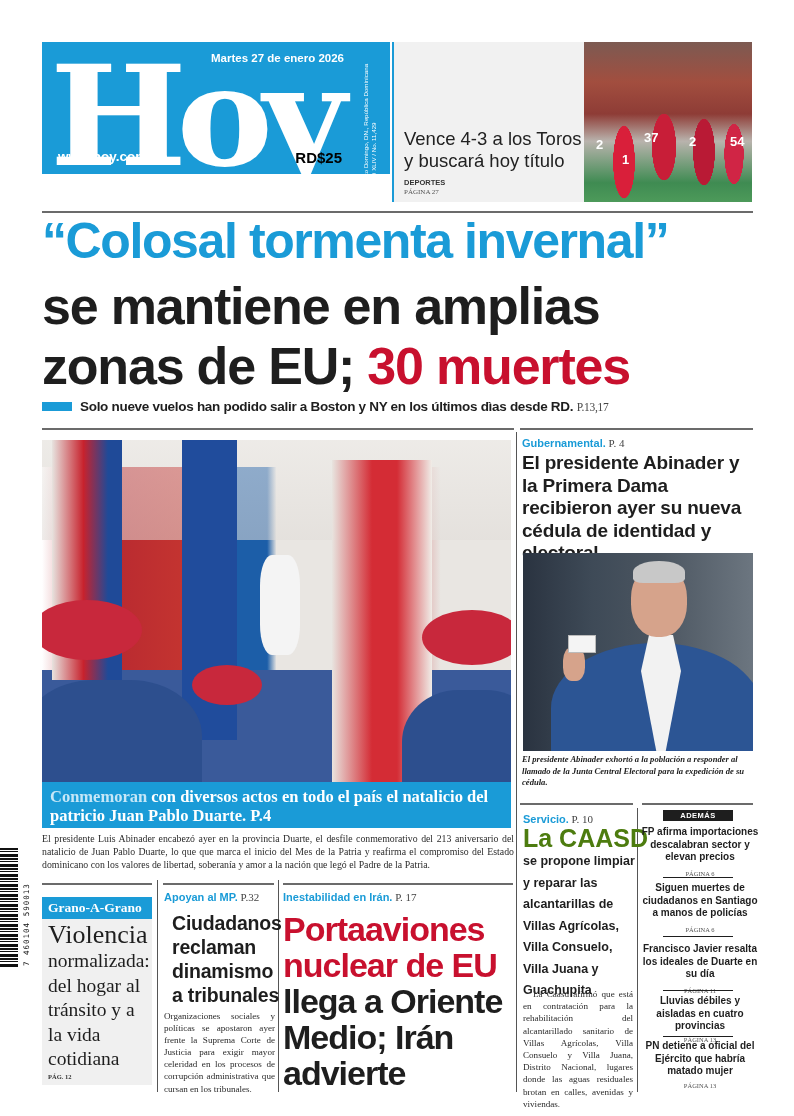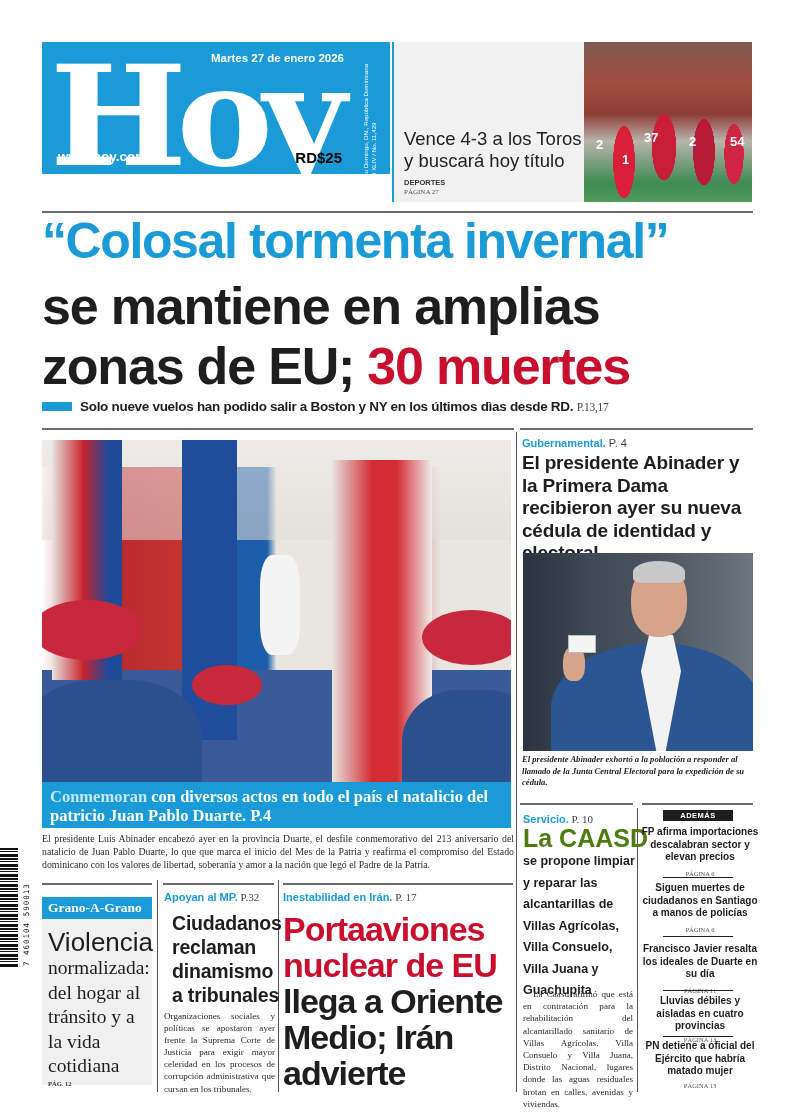--- a/index.html
+++ b/index.html
@@ -58,21 +58,21 @@
   .mainphoto .shape { position: absolute; border-radius: 50%; }
   .mainphoto .flag { position: absolute; }
   .photo-caption-bar { left: 42px; top: 782px; width: 469px; height: 46px; background: #1a9bd7; padding: 5px 8px; }
   .photo-caption-bar p { font-family: "Liberation Serif", serif; font-weight: bold; font-size: 16.5px; line-height: 19px; color: #ffffff; }
   .photo-caption-bar .lead { color: #c6e7f7; }
   .main-body { left: 42px; top: 832px; width: 472px; font-family: "Liberation Serif", serif; font-size: 9.8px; line-height: 13px; color: #2a2a2a; text-align: justify; }
 
   
   .vline { width: 1px; background: #555; }
   .gub-kicker { left: 522px; top: 437px; font-size: 11px; font-weight: bold; color: #1a9bd7; }
-  .gub-kicker .pg { font-family: Liberation Sans, sans-serif; font-weight: normal; color: #444; }
+  .gub-kicker .pg { font-family: Liberation Serif, serif; font-weight: normal; color: #444; }
   .gub-title { left: 522px; top: 452px; width: 236px; font-size: 19px; line-height: 22.5px; font-weight: bold; color: #1e1e1e; letter-spacing: -0.2px; }
   .gub-photo { left: 523px; top: 553px; width: 230px; height: 198px; overflow: hidden;
     background: linear-gradient(90deg, #2a3340 0%, #3e4a57 30%, #4c5661 60%, #6c7680 100%); }
   .gub-photo .suit { position: absolute; left: 28px; top: 90px; width: 210px; height: 130px; background: #2c5594; border-radius: 50% 50% 0 0; }
   .gub-photo .shirt { position: absolute; left: 118px; top: 82px; width: 40px; height: 120px; background: #f2f2f2; clip-path: polygon(20% 0,80% 0,100% 30%,60% 100%,40% 100%,0 30%); }
   .gub-photo .head { position: absolute; left: 108px; top: 12px; width: 56px; height: 72px; background: #d6a38b; border-radius: 45%; }
   .gub-photo .hair { position: absolute; left: 110px; top: 8px; width: 52px; height: 22px; background: #c8c8c8; border-radius: 50% 50% 20% 20%; }
   .gub-photo .card { position: absolute; left: 45px; top: 82px; width: 28px; height: 18px; background: #f4f4f4; border: 1px solid #bbb; }
   .gub-photo .hand { position: absolute; left: 40px; top: 94px; width: 22px; height: 34px; background: #d6a38b; border-radius: 40%; }
   .gub-caption { left: 522px; top: 754px; width: 236px; font-family: "Liberation Serif", serif; font-style: italic; font-weight: bold; font-size: 8.6px; line-height: 11.5px; color: #222; }
@@ -94,21 +94,21 @@
   
   .barcode { left: 0px; top: 848px; width: 30px; height: 120px; }
   .barcode .bars { position: absolute; left: 0; top: 0; width: 18px; height: 120px;
     background: repeating-linear-gradient(180deg, #111 0 2px, #fff 2px 3px, #111 3px 4px, #fff 4px 6px, #111 6px 9px, #fff 9px 10px); }
   .barcode .digits { position: absolute; left: 22px; top: 118px; transform: rotate(-90deg); transform-origin: left top;
     font-family: "DejaVu Sans Mono", monospace; font-size: 7.5px; color: #111; white-space: nowrap; letter-spacing: 1px; }
 
   .gag-label { left: 42px; top: 897px; width: 110px; height: 22px; background: #1a9bd7; color: #fff;
                font-family: "Liberation Serif", serif; font-weight: bold; font-size: 13.5px; line-height: 22px; padding-left: 6px; }
   .gag-box { left: 42px; top: 919px; width: 110px; height: 166px; background: #f0f0f0; padding: 2px 6px; }
-  .gag-title { font-family: Liberation Sans, sans-serif; font-size: 26px; line-height: 28px; color: #1e1e1e; margin-top: 7px; }
+  .gag-title { font-family: Liberation Serif, serif; font-size: 26px; line-height: 28px; color: #1e1e1e; }
   .gag-sub { font-family: "Liberation Serif", serif; font-size: 19.5px; line-height: 24.5px; color: #1e1e1e; }
   .gag-pg { font-family: "Liberation Serif", serif; font-size: 6.5px; font-weight: bold; color: #333; margin-top: 1px; }
 
   .mp-kicker { left: 164px; top: 891px; font-size: 11px; font-weight: bold; color: #1a9bd7; }
   .mp-kicker .pg { font-family: "Liberation Serif", serif; font-weight: normal; color: #444; }
   .mp-title { left: 164px; top: 911px; width: 112px; font-size: 19.5px; line-height: 24px; font-weight: bold; color: #1e1e1e; letter-spacing: -0.2px; margin-left: 8px; }
   .mp-body { left: 164px; top: 1010px; width: 111px; font-family: "Liberation Serif", serif; font-size: 9.1px; line-height: 12.1px; color: #2a2a2a; text-align: justify; }
 
   .iran-kicker { left: 283px; top: 891px; font-size: 11px; font-weight: bold; color: #1a9bd7; }
   .iran-kicker .pg { font-family: "Liberation Serif", serif; font-weight: normal; color: #444; }

